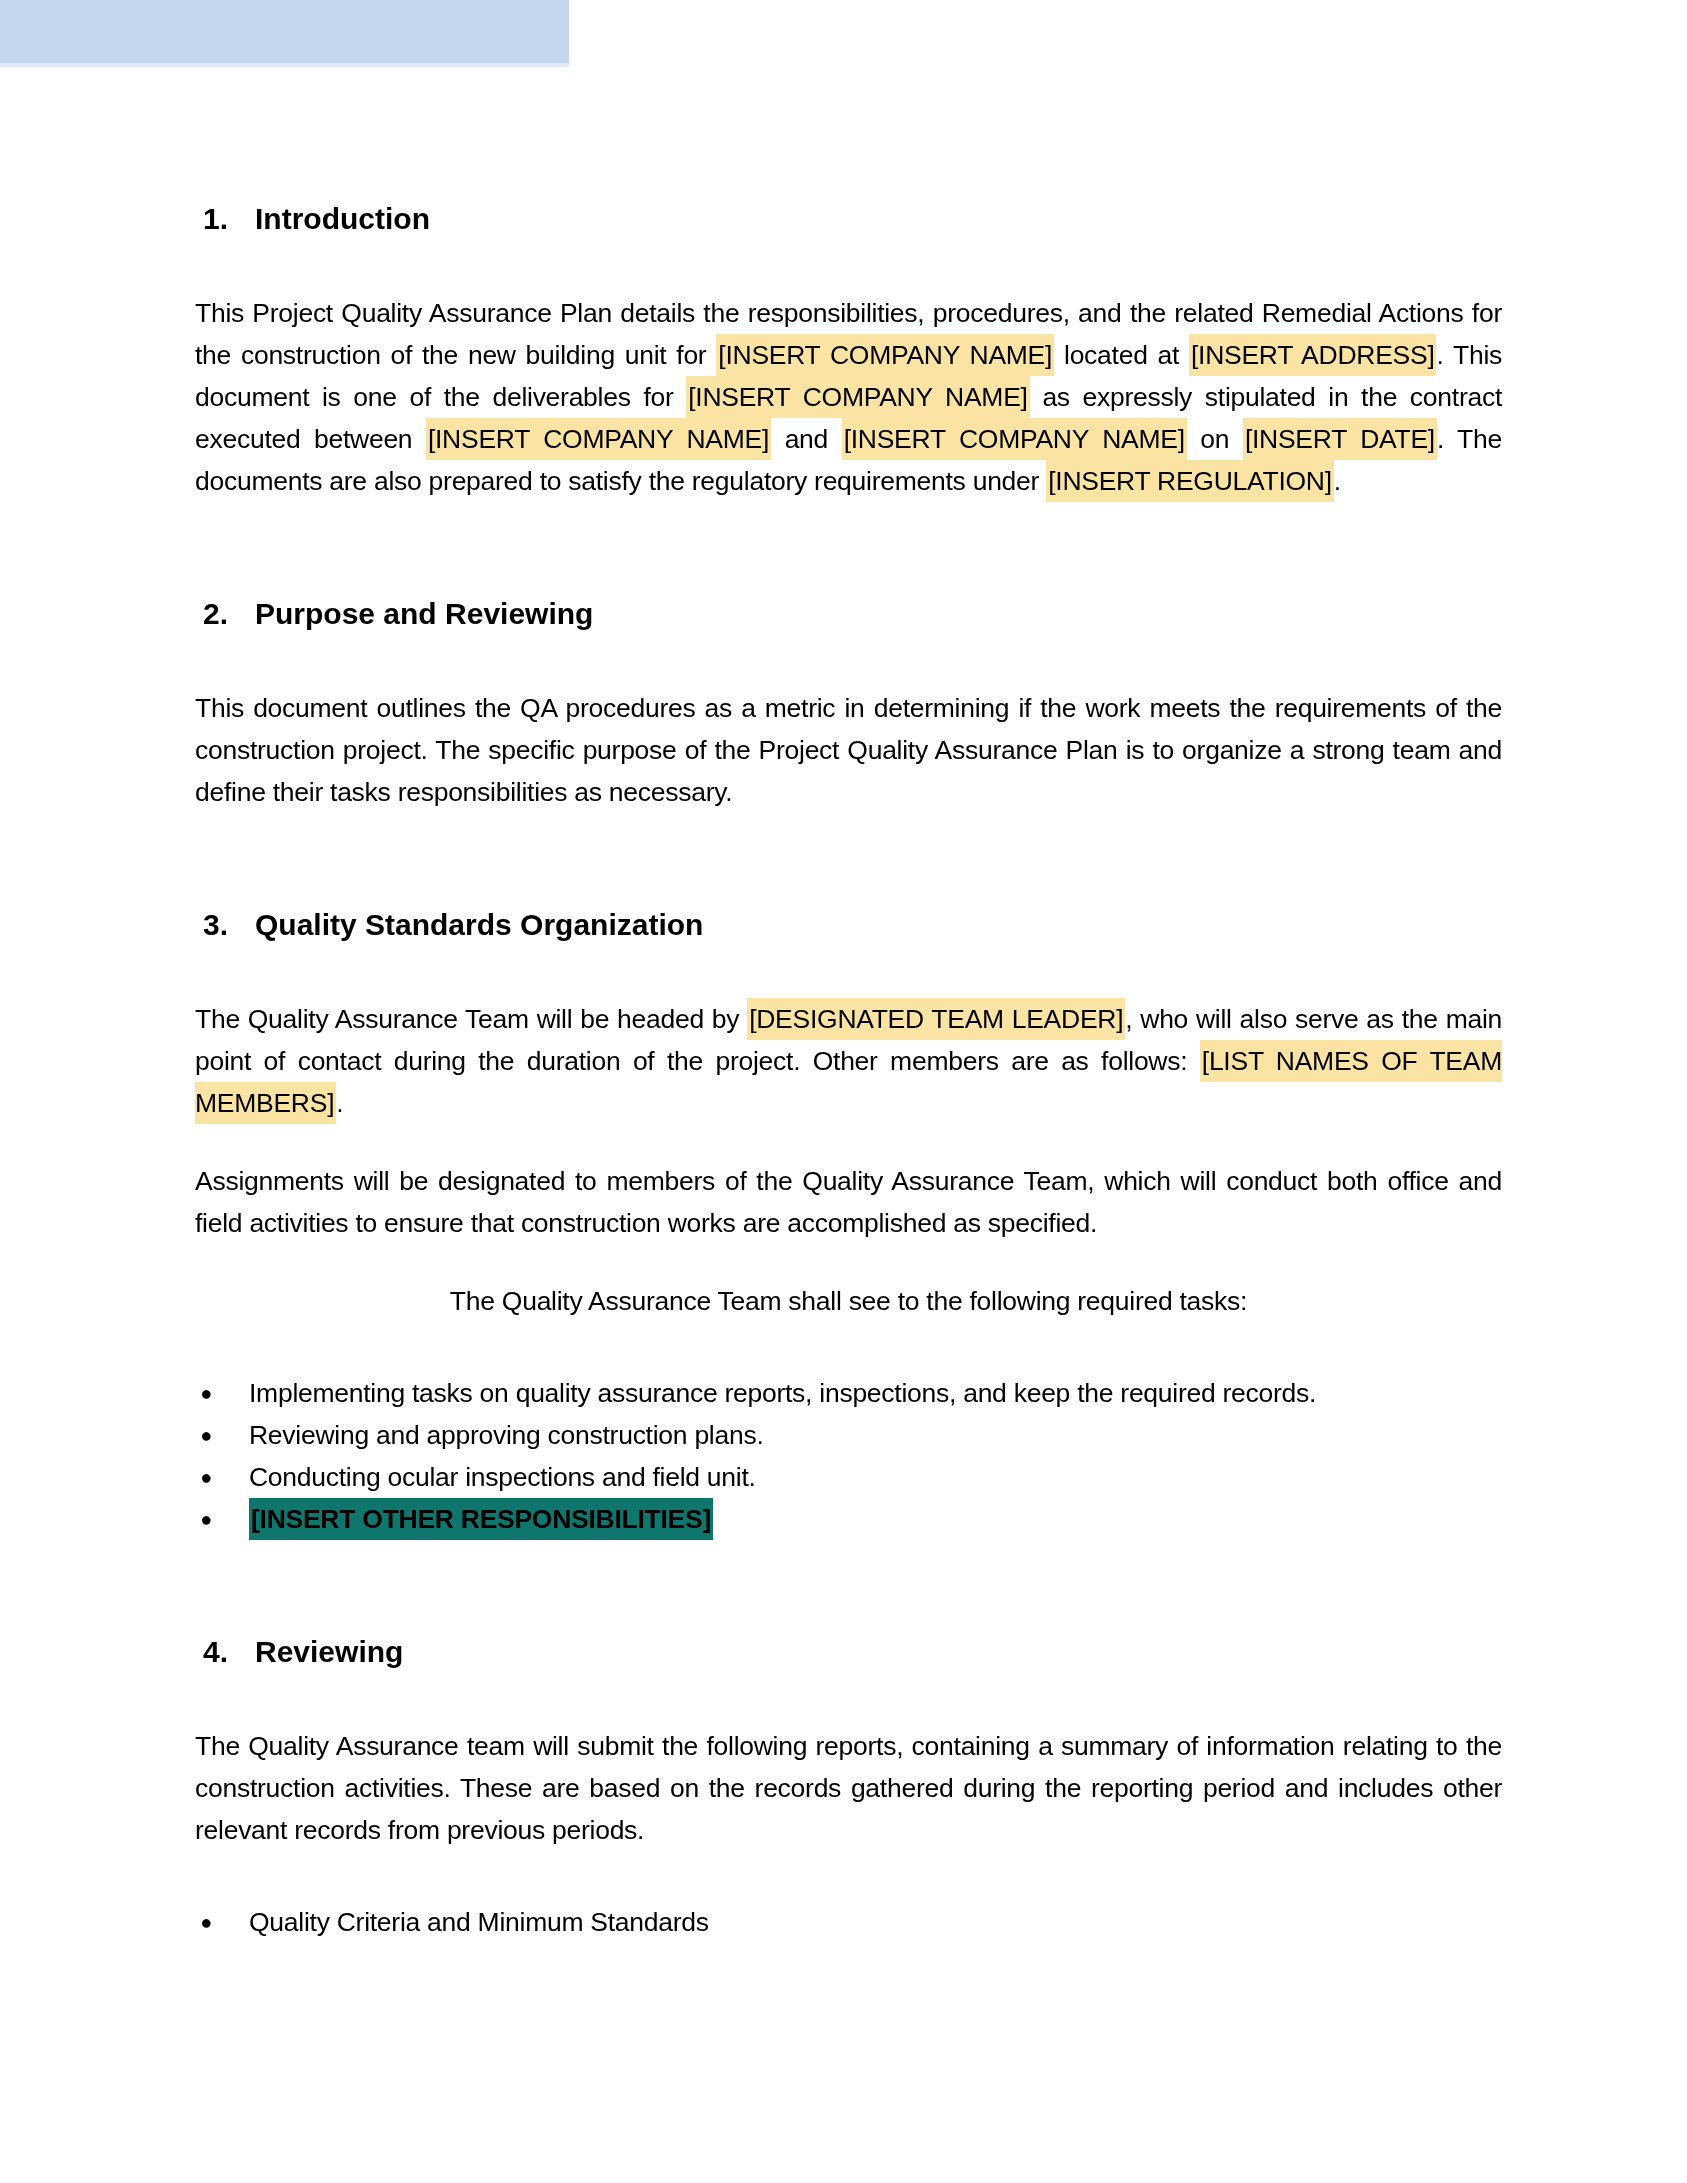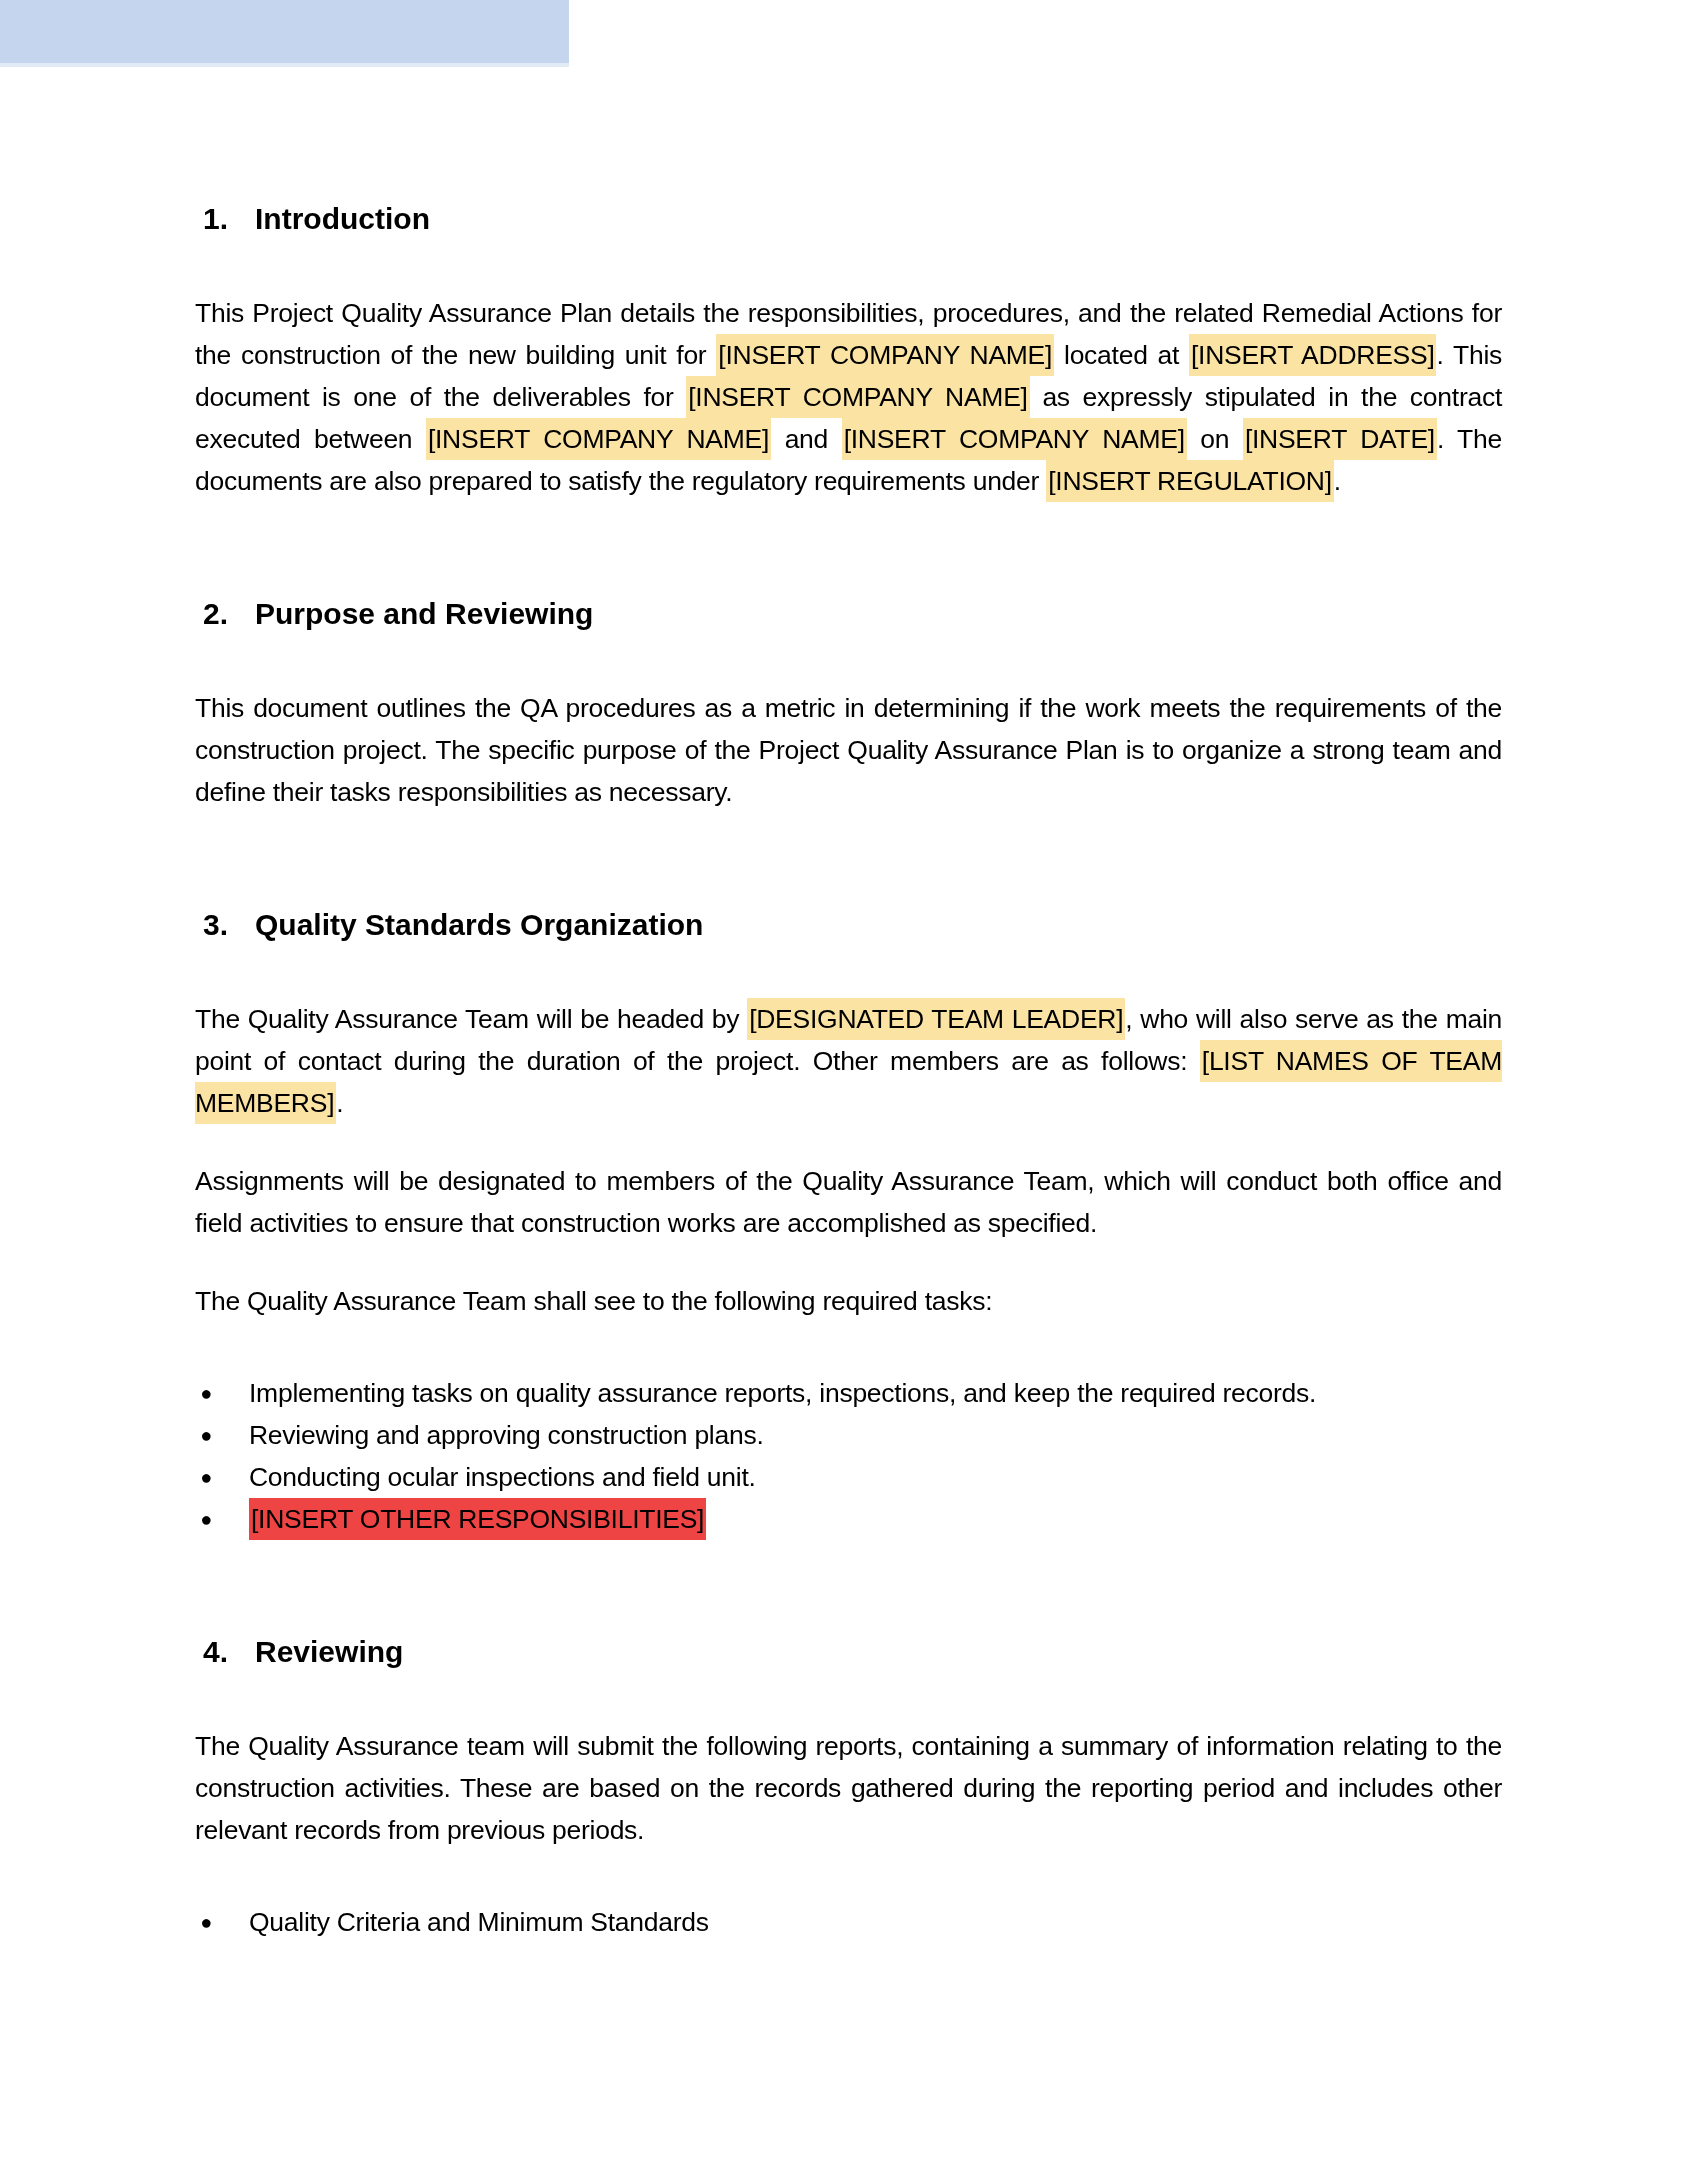--- a/index.html
+++ b/index.html
@@ -39,21 +39,21 @@
     padding-left: 8px;
     box-sizing: border-box;
   }
   .para {
     font-size: 26.5px;
     line-height: 42px;
     letter-spacing: -0.01em;
     margin: 0 0 36px 0;
     text-align: justify;
   }
-  .para.left { text-align: left; }
+  .para.left { text-align: center; }
   mark.ph {
     background: #fbe4a3;
     color: inherit;
     padding: 6px 2px;
     margin-top: 10px;
   }
   ul.bullets {
     list-style: none;
     margin: 50px 0 36px 0;
     padding: 0;
@@ -94,21 +94,21 @@
         <span class="num">3.</span>
         <span class="label">Quality Standards Organization</span>
       </div>
       <p class="para"><span>The Quality Assurance Team will be headed by </span><mark class="ph" style="background: rgb(251, 228, 163);">[DESIGNATED TEAM LEADER]</mark><span>, who will also serve as the main point of contact during the duration of the project. Other members are as follows: </span><mark class="ph" style="background: rgb(251, 228, 163);">[LIST NAMES OF TEAM MEMBERS]</mark><span>.</span></p>
       <p class="para"><span>Assignments will be designated to members of the Quality Assurance Team, which will conduct both office and field activities to ensure that construction works are accomplished as specified.</span></p>
       <p class="para left"><span>The Quality Assurance Team shall see to the following required tasks:</span></p>
       <ul class="bullets">
         <li><span class="bullet-glyph">●</span><span>Implementing tasks on quality assurance reports, inspections, and keep the required records.</span></li>
         <li><span class="bullet-glyph">●</span><span>Reviewing and approving construction plans.</span></li>
         <li><span class="bullet-glyph">●</span><span>Conducting ocular inspections and field unit.</span></li>
-        <li><span class="bullet-glyph">●</span><mark class="ph" style="background: #ef4444;">[INSERT OTHER RESPONSIBILITIES]</mark></li>
+        <li><span class="bullet-glyph">●</span><mark class="ph" style="background: #0f766e; font-weight: bold;">[INSERT OTHER RESPONSIBILITIES]</mark></li>
       </ul>
       <div class="heading">
         <span class="num">4.</span>
         <span class="label">Reviewing</span>
       </div>
       <p class="para"><span>The Quality Assurance team will submit the following reports, containing a summary of information relating to the construction activities. These are based on the records gathered during the reporting period and includes other relevant records from previous periods.</span></p>
       <ul class="bullets">
         <li><span class="bullet-glyph">●</span><span>Quality Criteria and Minimum Standards</span></li>
       </ul>
     </div>

